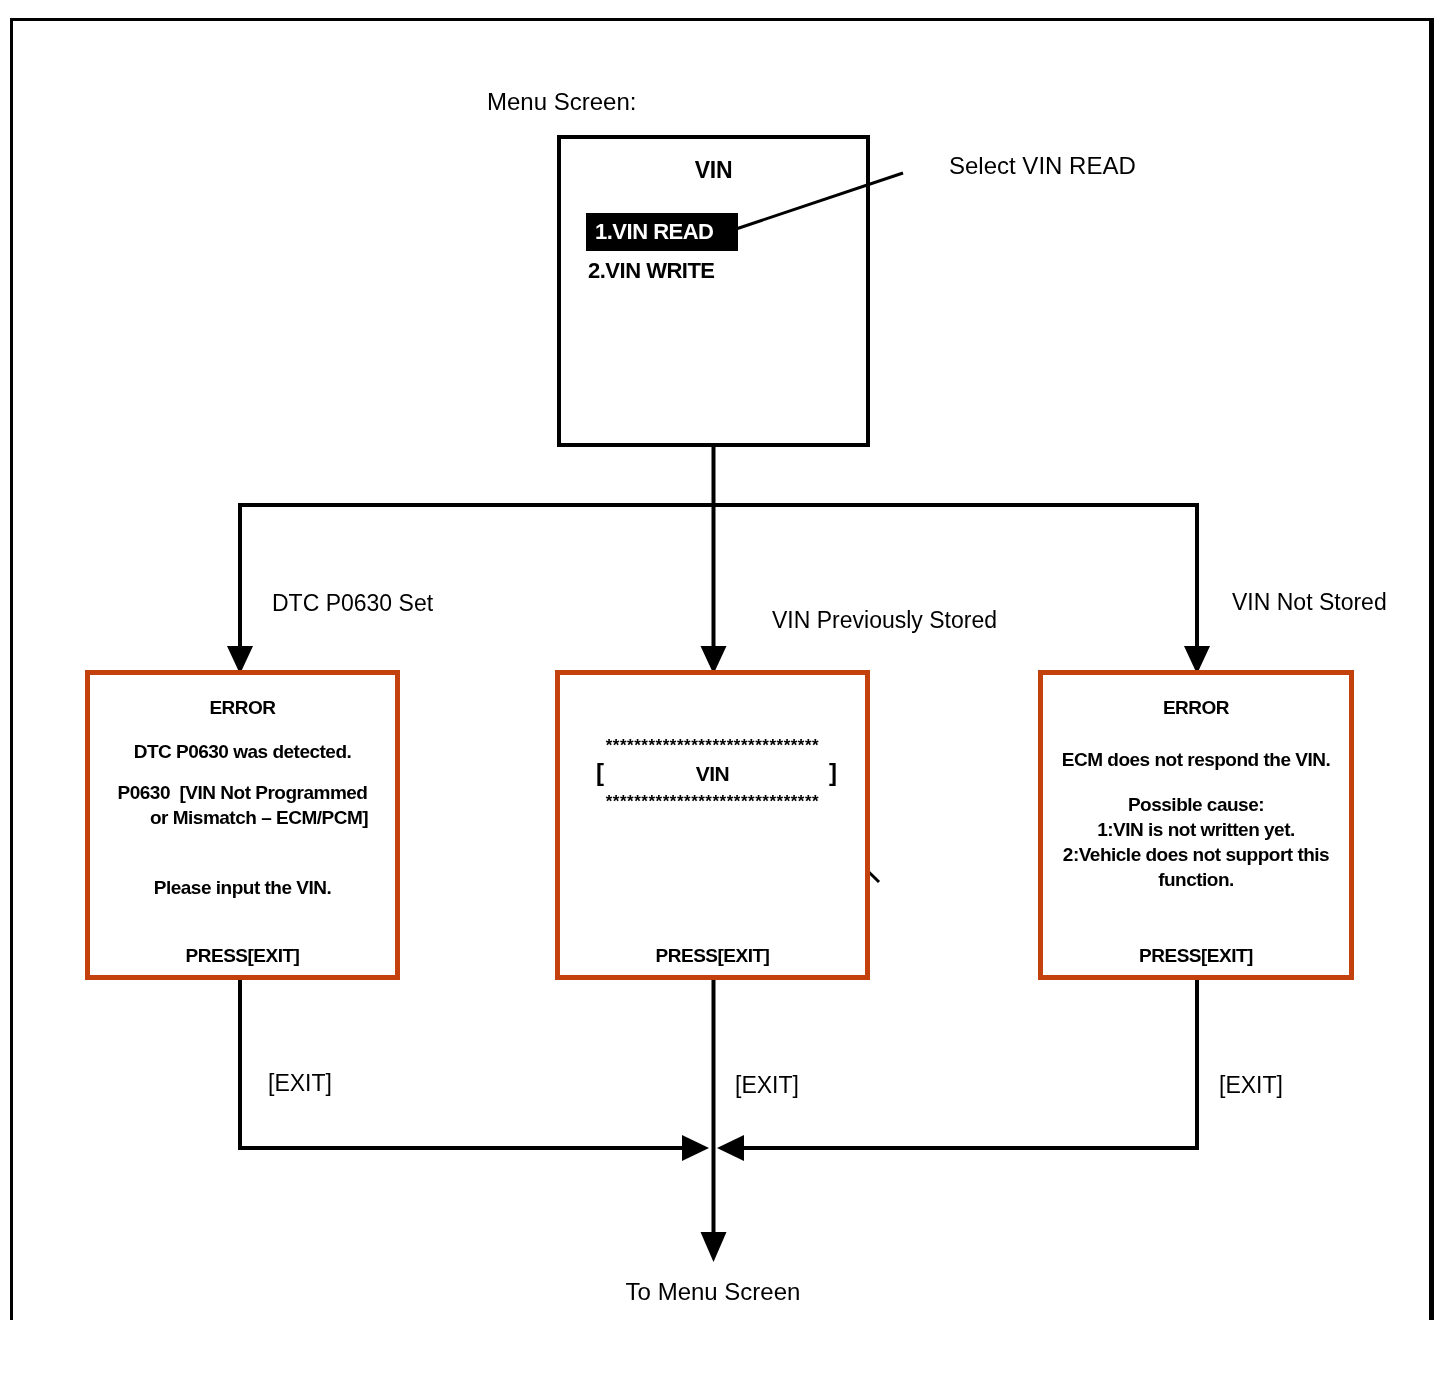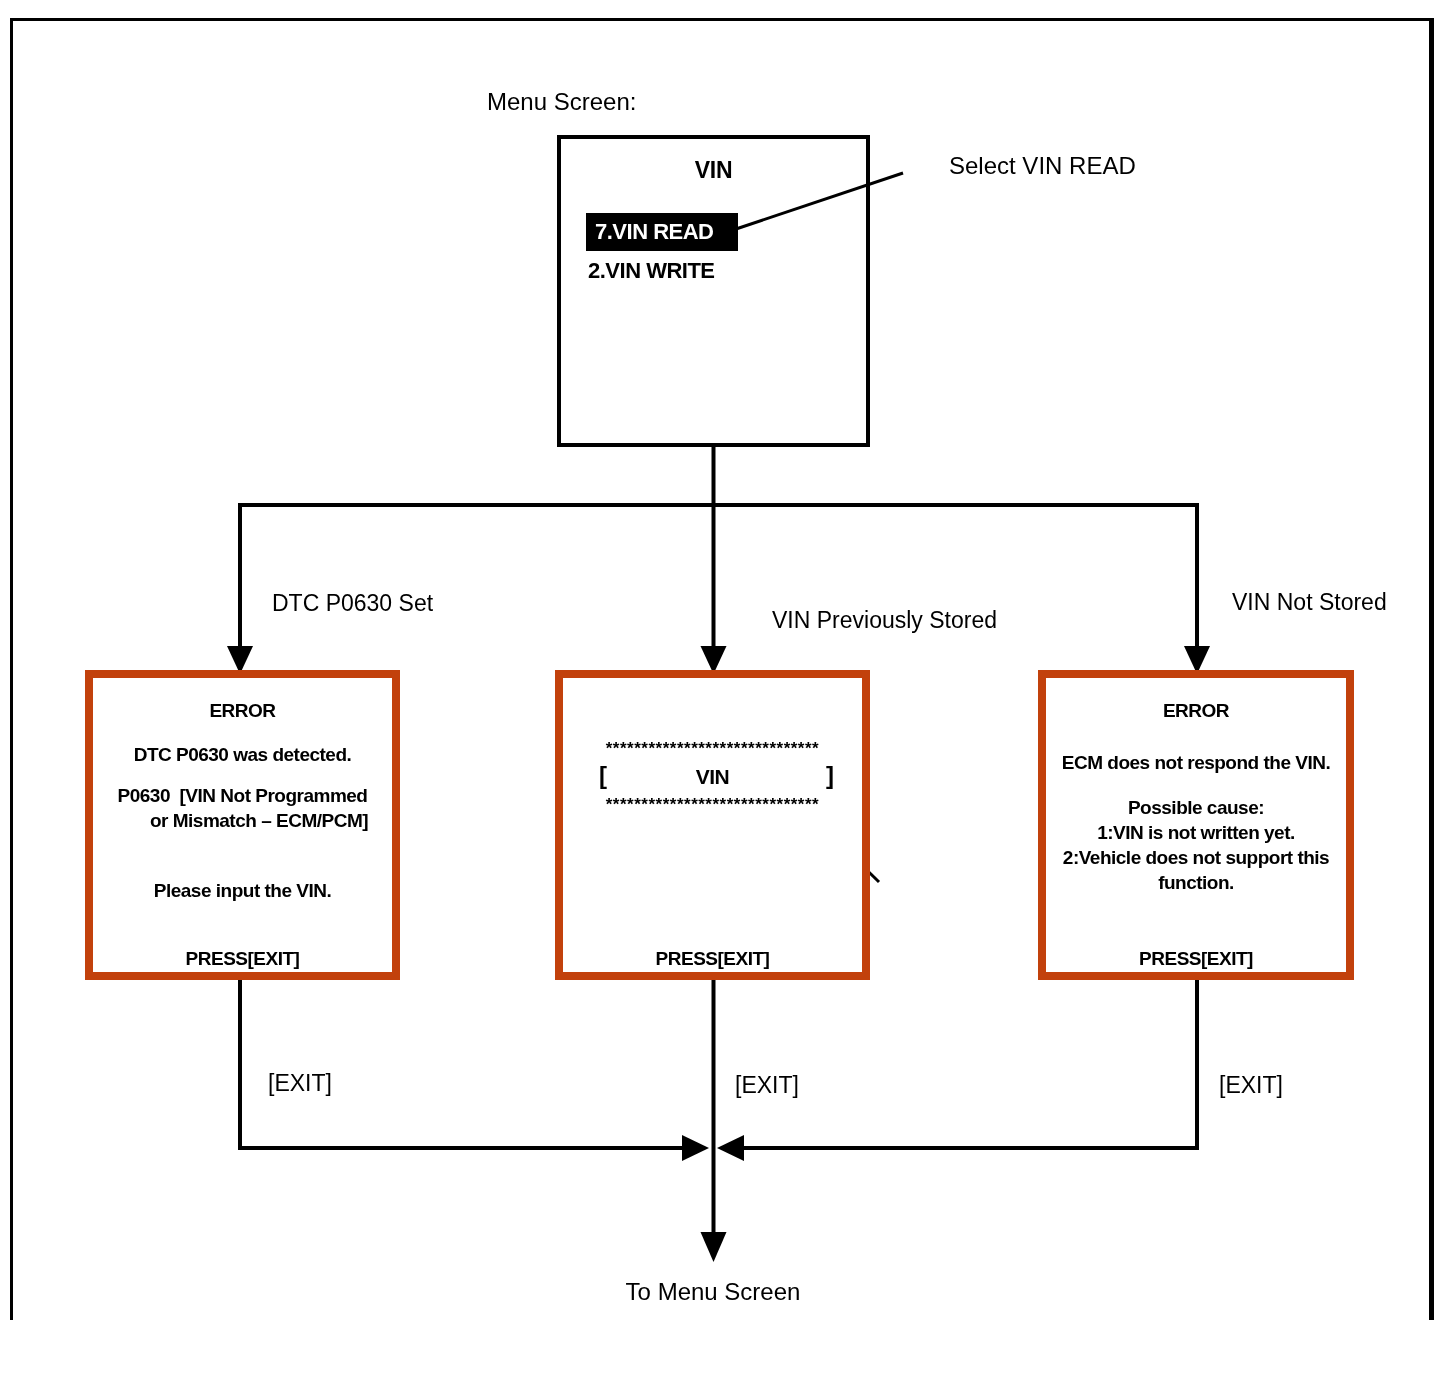--- a/index.html
+++ b/index.html
@@ -24,21 +24,21 @@
     border-width: 3px 5px 5px 3px;
   }
 
   
   .lbl { font-size: 24px; font-weight: 400; white-space: nowrap; }
   .branch-lbl { font-size: 23px; font-weight: 400; white-space: nowrap; }
   .exit-lbl { font-size: 23px; font-weight: 400; white-space: nowrap; }
 
   
   .screen {
-    border: 8px solid #c2410c;
+    border: 5px solid #c2410c;
     background: #fff;
   }
   .screen-text {
     position: absolute;
     left: 0; right: 0;
     text-align: center;
     font-weight: bold;
     font-size: 19px;
     letter-spacing: -0.5px;
     white-space: pre-wrap;
@@ -116,21 +116,21 @@
     <polygon points="700.5,1232 726.5,1232 713.5,1262" fill="#000"></polygon>
 
     <path d="M733 230 L903 173" stroke="#000" stroke-width="3" fill="none"></path>
     <path d="M766 771 L879 882" stroke="#000" stroke-width="3" fill="none"></path>
   </svg>
 
   <div class="abs lbl" style="left:487px; top:88px;">Menu Screen:</div>
 
   <div id="menu-box" class="abs" style="left:557px; top:135px; width:313px; height:312px;">
     <div class="menu-title">VIN</div>
-    <div class="menu-item-selected">7.VIN READ</div>
+    <div class="menu-item-selected">1.VIN READ</div>
     <div class="menu-item">2.VIN WRITE</div>
   </div>
 
   <div class="abs lbl" style="left:912px; top:152px;margin-left:37px;">Select VIN READ</div>
 
   <div class="abs branch-lbl" style="left:272px; top:590px;">DTC P0630 Set</div>
   <div class="abs branch-lbl" style="left:744px; top:607px;margin-left:28px;">VIN Previously Stored</div>
   <div class="abs branch-lbl" style="left:1232px; top:589px;">VIN Not Stored</div>
 
   <div class="abs screen" style="left:85px; top:670px; width:315px; height:310px;">

